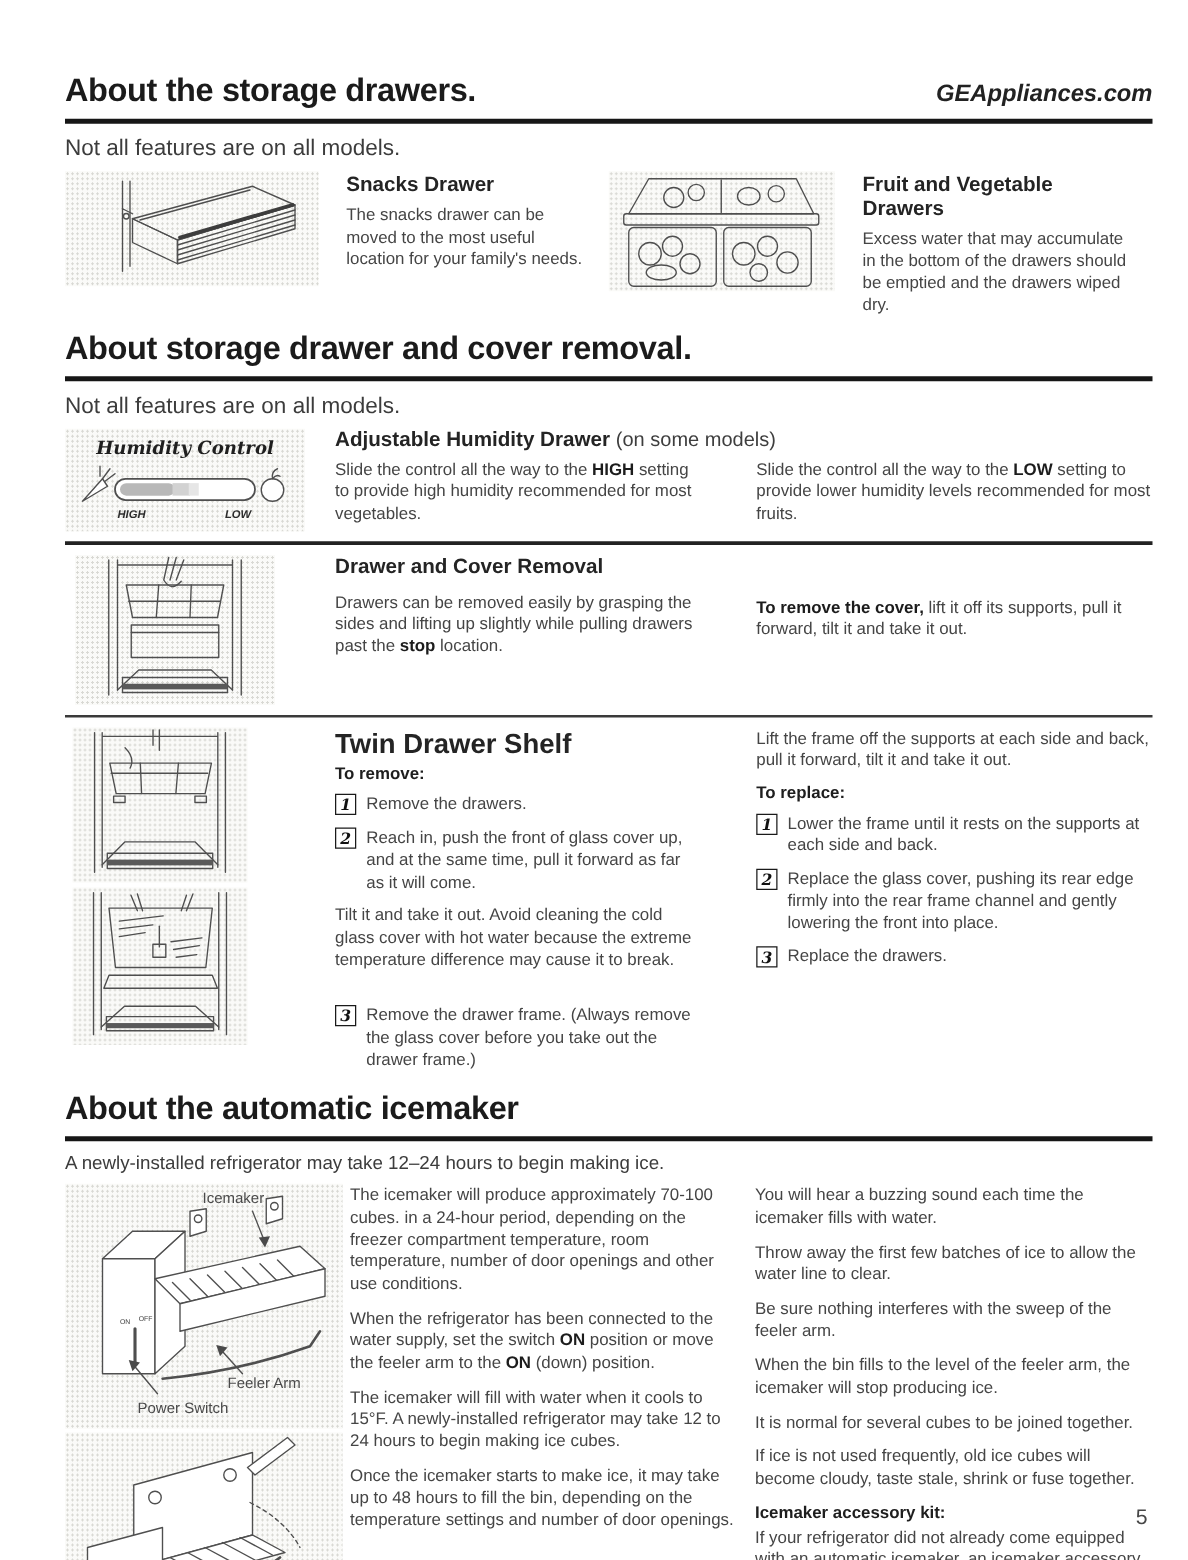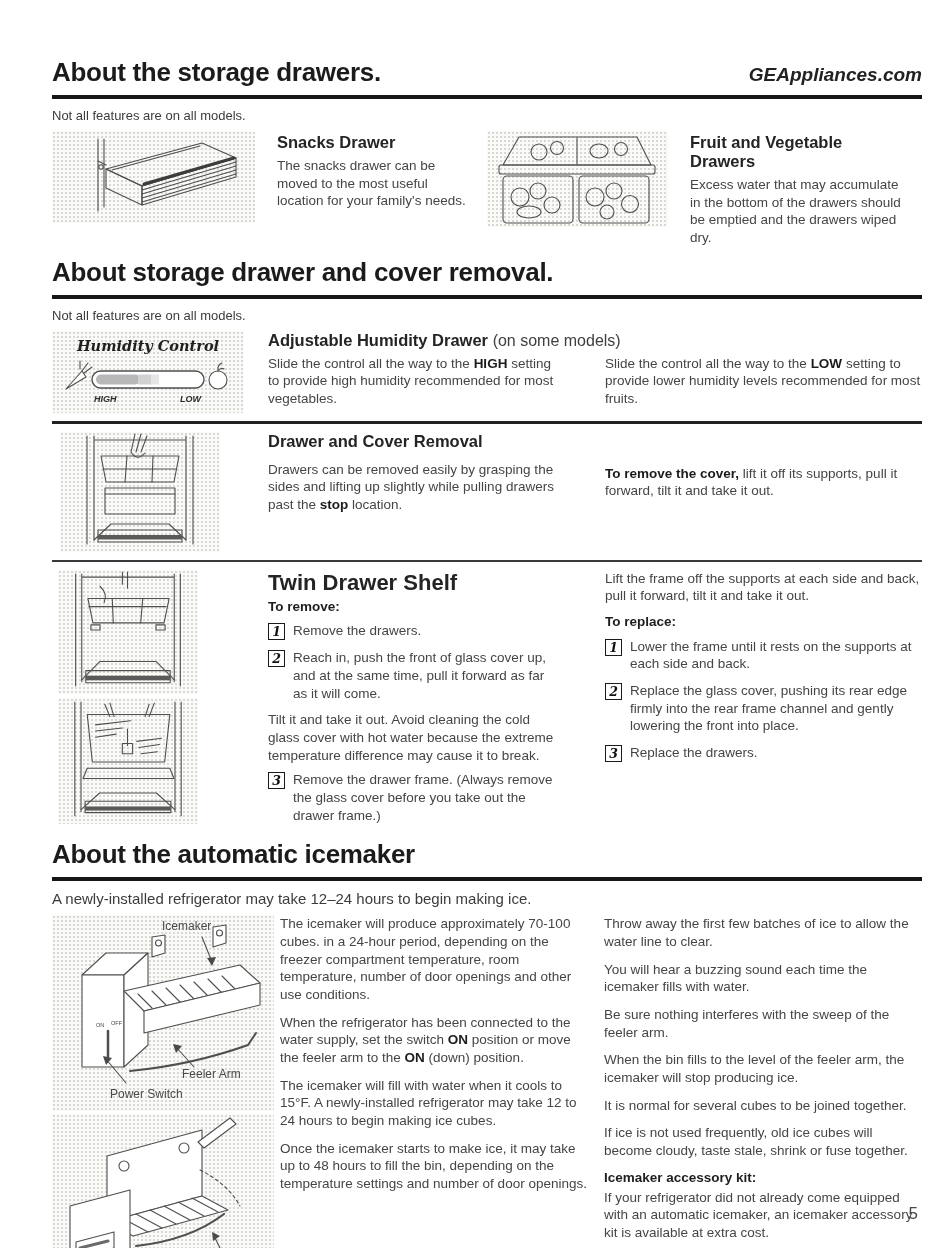--- a/index.html
+++ b/index.html
@@ -12,21 +12,21 @@
   .content { position:absolute; left:52px; top:0; width:870px; padding-top:57px; }
 
   .h-row { display:flex; justify-content:space-between; align-items:baseline; }
   h1 { font-size:26px; font-weight:bold; color:#1b1b1b; letter-spacing:-0.3px;
        font-family:"Liberation Sans","DejaVu Sans",sans-serif; }
   .site { font-style:italic; font-weight:bold; font-size:19px; color:#222; }
   .rule-thick { border:none; border-top:4px solid #161616; margin-top:7px; }
   .rule-med   { border:none; border-top:3px solid #222; }
   .rule-thin  { border:none; border-top:2px solid #3a3a3a; }
 
-  .note { font-size:13px; color:#3c3c3c; margin:9px 0 8px 0; }
+  .note { font-size:18px; color:#3c3c3c; margin:9px 0 8px 0; }
 
   .sub  { font-size:16.5px; font-weight:bold; color:#242424; margin-bottom:5px; }
   .sub .suffix { font-weight:normal; font-size:16px; color:#3e3e3e; }
   .body { font-size:13.5px; line-height:1.31; color:#454545; }
   .body b, .steptext b, .ilabel b { color:#1c1c1c; }
   p { margin:0 0 10px 0; }
 
   .imgbox {
     background-color:#fafaf8;
     background-image: radial-gradient(circle,#d9d9d4 0.8px, rgba(0,0,0,0) 0.9px);
@@ -225,21 +225,21 @@
       <div class="sub" style="font-size:22px; margin-bottom:2px;">Twin Drawer Shelf</div>
       <div class="body" style="font-weight:bold; color:#1e1e1e; margin-bottom:7px;">To remove:</div>
       <div class="step">
         <span class="stepnum">1</span>
         <span class="steptext"><span>Remove the drawers.</span></span>
       </div>
       <div class="step">
         <span class="stepnum">2</span>
         <span class="steptext"><span>Reach in, push the front of glass cover up, and at the same time, pull it forward as far as it will come.</span></span>
       </div>
-      <div class="body" style="margin-bottom:7px;">Tilt it and take it out. Avoid cleaning the cold glass cover with hot water because the extreme temperature difference may cause it to break.</div>
+      <div class="body" style="margin-bottom:27px;">Tilt it and take it out. Avoid cleaning the cold glass cover with hot water because the extreme temperature difference may cause it to break.</div>
       <div class="step">
         <span class="stepnum">3</span>
         <span class="steptext"><span>Remove the drawer frame. (Always remove the glass cover before you take out the drawer frame.)</span></span>
       </div>
     </div>
     <div>
       <div class="body" style="margin-bottom:8px;">Lift the frame off the supports at each side and back, pull it forward, tilt it and take it out.</div>
       <div class="body" style="font-weight:bold; color:#1e1e1e; margin-bottom:7px;">To replace:</div>
       <div class="step">
         <span class="stepnum">1</span>
@@ -318,22 +318,22 @@
     </div>
 
     <div style="padding-right:12px;">
       <p class="body"><span>The icemaker will produce approximately 70-100 cubes. in a 24-hour period, depending on the freezer compartment temperature, room temperature, number of door openings and other use conditions.</span></p>
       <p class="body"><span>When the refrigerator has been connected to the water supply, set the switch </span><b>ON</b><span> position or move the feeler arm to the </span><b>ON</b><span> (down) position.</span></p>
       <p class="body"><span>The icemaker will fill with water when it cools to 15°F. A newly-installed refrigerator may take 12 to 24 hours to begin making ice cubes.</span></p>
       <p class="body"><span>Once the icemaker starts to make ice, it may take up to 48 hours to fill the bin, depending on the temperature settings and number of door openings.</span></p>
     </div>
 
     <div>
+      <p class="body">You will hear a buzzing sound each time the icemaker fills with water.</p>
       <p class="body">Throw away the first few batches of ice to allow the water line to clear.</p>
-      <p class="body">You will hear a buzzing sound each time the icemaker fills with water.</p>
       <p class="body">Be sure nothing interferes with the sweep of the feeler arm.</p>
       <p class="body">When the bin fills to the level of the feeler arm, the icemaker will stop producing ice.</p>
       <p class="body">It is normal for several cubes to be joined together.</p>
       <p class="body">If ice is not used frequently, old ice cubes will become cloudy, taste stale, shrink or fuse together.</p>
       <p class="kit">Icemaker accessory kit:</p>
       <p class="body">If your refrigerator did not already come equipped with an automatic icemaker, an icemaker accessory kit is available at extra cost.</p>
 
     </div>
   </div>
 

